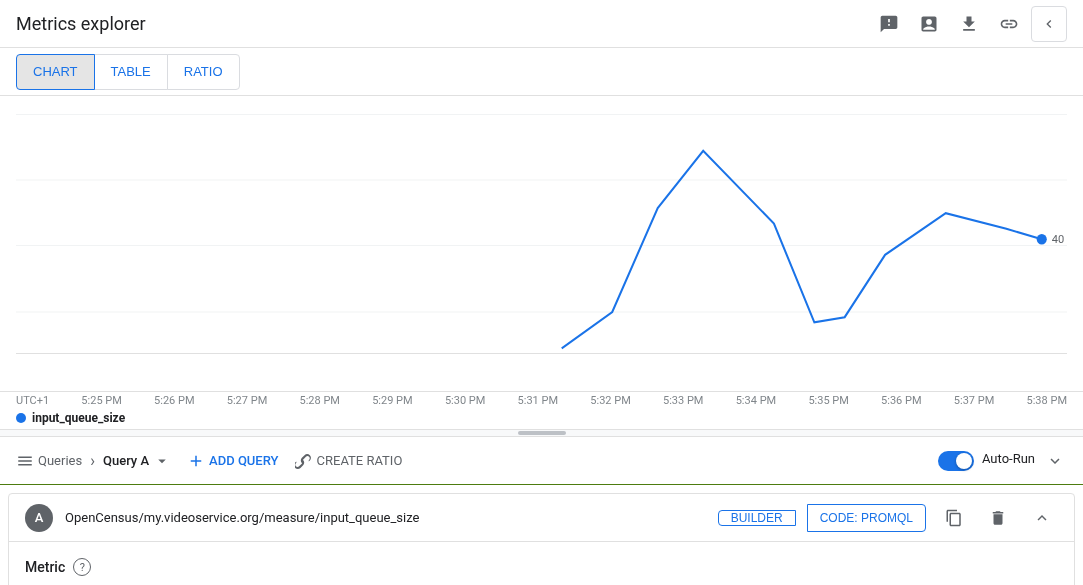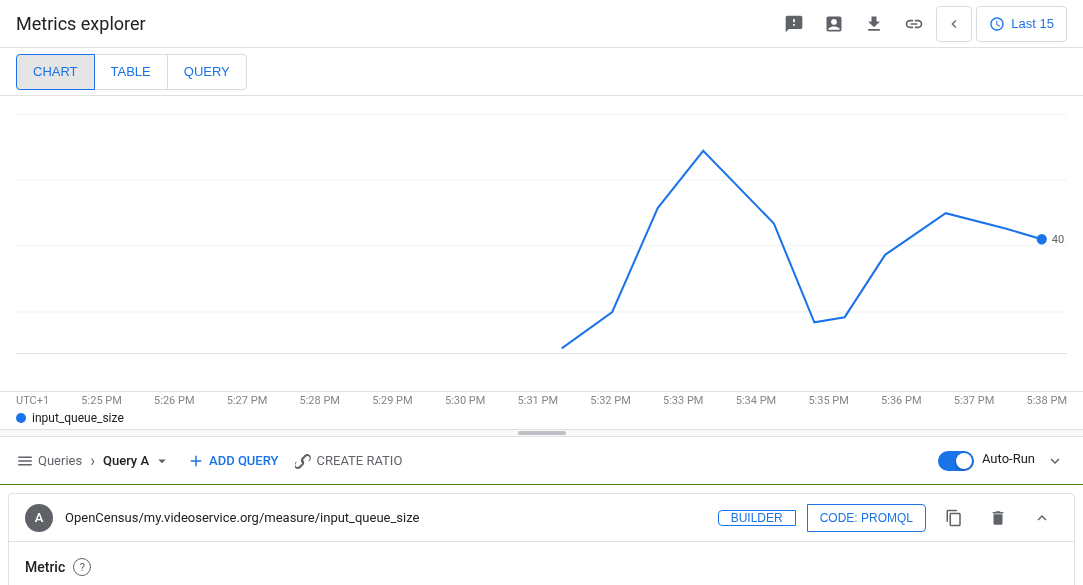--- a/index.html
+++ b/index.html
@@ -69,20 +69,21 @@
       padding: 2px 16px 0 16px;
       border-top: 1px solid #e0e0e0;
     }
     .legend-row {
       display: flex;
       align-items: center;
       gap: 6px;
       padding: 4px 16px;
       font-size: 12px;
       color: #202124;
+      font-weight: bold;
     }
     .legend-dot {
       width: 10px; height: 10px; border-radius: 50%;
     }
 
     
     .resize-handle {
       width: 100%; height: 8px; background: #f8f9fa;
       border-top: 1px solid #e0e0e0; border-bottom: 1px solid #e0e0e0;
       display: flex; align-items: center; justify-content: center; cursor: ns-resize;
@@ -215,33 +216,27 @@
     <button class="header-icon-btn" title="Share link">
       <svg width="20" height="20" viewBox="0 0 24 24" fill="#5f6368">
           <path d="M3.9 12c0-1.71 1.39-3.1 3.1-3.1h4V7H7c-2.76 0-5 2.24-5 5s2.24 5 5 5h4v-1.9H7c-1.71 0-3.1-1.39-3.1-3.1zM8 13h8v-2H8v2zm9-6h-4v1.9h4c1.71 0 3.1 1.39 3.1 3.1s-1.39 3.1-3.1 3.1h-4V17h4c2.76 0 5-2.24 5-5s-2.24-5-5-5z"></path>
         </svg>
     </button>
     <button class="nav-btn">
       <svg width="16" height="16" viewBox="0 0 24 24" fill="#5f6368">
           <path d="M15.41 16.59L10.83 12l4.58-4.59L14 6l-6 6 6 6z"></path>
         </svg>
     </button>
-    <button class="time-btn">
-      <svg width="16" height="16" viewBox="0 0 24 24" fill="#1a73e8">
-          <path d="M11.99 2C6.47 2 2 6.48 2 12s4.47 10 9.99 10C17.52 22 22 17.52 22 12S17.52 2 11.99 2zM12 20c-4.42 0-8-3.58-8-8s3.58-8 8-8 8 3.58 8 8-3.58 8-8 8zm.5-13H11v6l5.25 3.15.75-1.23-4.5-2.67V7z"></path>
-        </svg>
-      <span>Last 15</span>
-    </button>
   </div>
 </div>
 
 <div class="tabs-row">
   <button class="tab-btn active">CHART</button>
   <button class="tab-btn">TABLE</button>
-  <button class="tab-btn">QUERY</button>
+  <button class="tab-btn">RATIO</button>
 </div>
 
 <div class="chart-container">
   <svg class="chart-svg-area" viewBox="0 0 1040 250" preserveAspectRatio="none" xmlns="http://www.w3.org/2000/svg">
 
     <line x1="0" y1="10" x2="1040" y2="10" stroke="#f1f3f4" stroke-width="1"></line>
     <line x1="0" y1="73" x2="1040" y2="73" stroke="#f1f3f4" stroke-width="1"></line>
     <line x1="0" y1="136" x2="1040" y2="136" stroke="#f1f3f4" stroke-width="1"></line>
     <line x1="0" y1="200" x2="1040" y2="200" stroke="#f1f3f4" stroke-width="1"></line>
     <line x1="0" y1="240" x2="1040" y2="240" stroke="#e0e0e0" stroke-width="1"></line>

